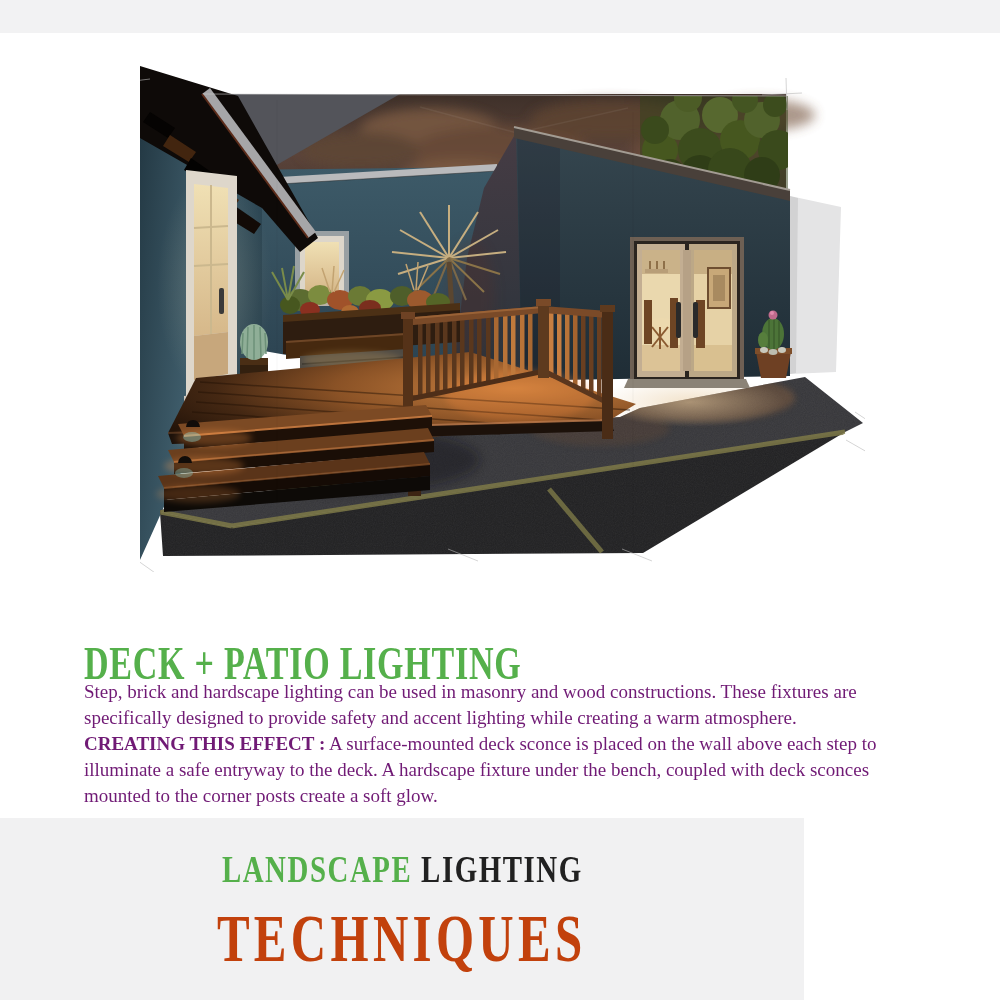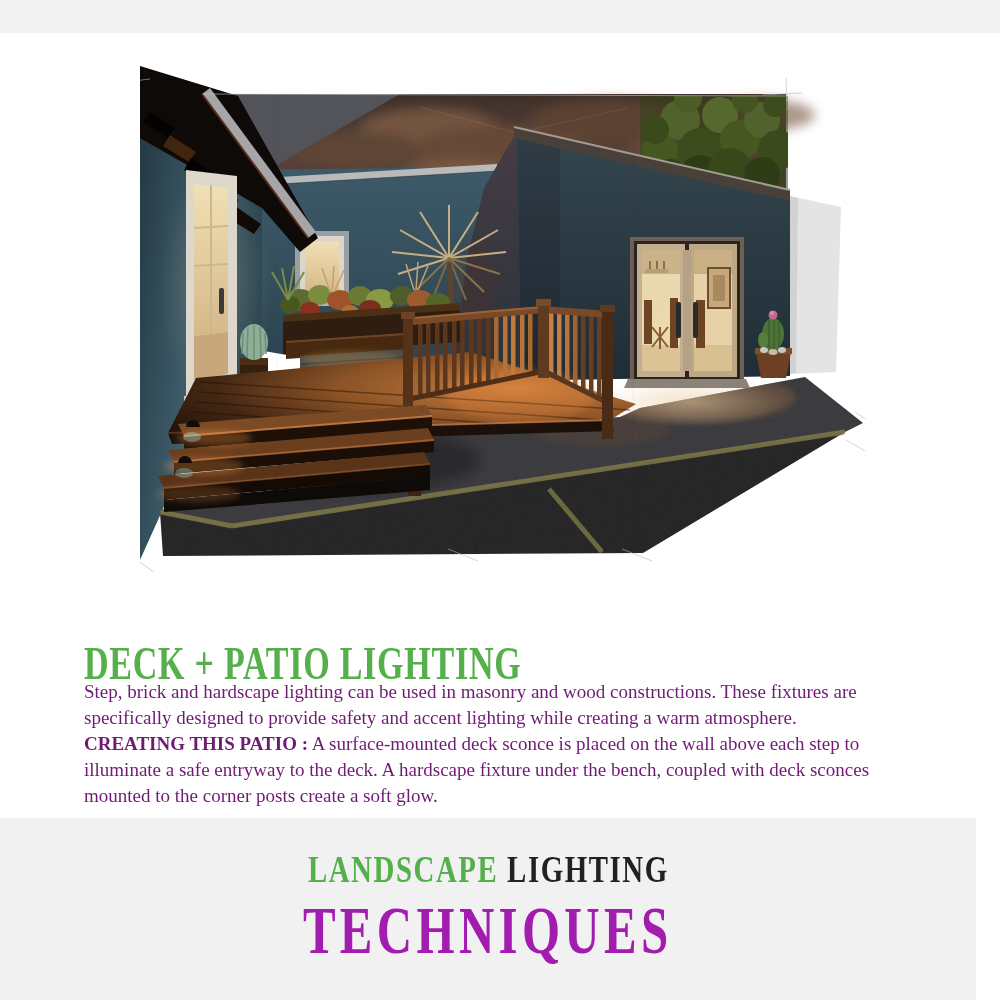--- a/index.html
+++ b/index.html
@@ -7,27 +7,27 @@
           font-family:Liberation Serif, serif;}
   .top-bar{position:absolute;left:0;top:0;width:1000px;height:33px;background:#f2f2f3;}
   .hero{position:absolute;left:140px;top:60px;width:725px;height:512px;}
   .hero svg{display:block;width:725px;height:512px;}
   .headline{position:absolute;left:84px;top:606px;color:#55b04b;font-size:46px;font-weight:bold;
             letter-spacing:1px;transform:scaleX(.74);transform-origin:left top;white-space:nowrap;}
   .para{position:absolute;left:84px;width:852px;font-size:19px;line-height:26px;color:#701a75;}
   .p1{top:660px;}
   .p2{top:712px;}
   .bold-lead{font-weight:bold;}
-  .footer{position:absolute;left:0;top:818px;width:976px;height:182px;background:#f1f1f2;
+  .footer{position:absolute;left:0;top:818px;width:804px;height:182px;background:#f1f1f2;
           text-align:center;}
   .brand-line{margin-top:30px;font-size:37px;font-weight:bold;letter-spacing:2px;white-space:nowrap;}
   .brand-line .inner{display:inline-block;transform:scaleX(.78);transform-origin:center top;}
   .brand-green{color:#55b04b;}
   .brand-dark{color:#212121;}
-  .brand-title{margin-top:0px;font-size:68px;font-weight:bold;letter-spacing:6px;color:#a21caf;white-space:nowrap;}
+  .brand-title{margin-top:8px;font-size:68px;font-weight:bold;letter-spacing:6px;color:#c2410c;white-space:nowrap;}
   .brand-title .inner{display:inline-block;transform:scaleX(.72);transform-origin:center top;}
 </style>
 </head>
 <body>
 
 <div class="canvas">
 
   <div class="top-bar"></div>
 
   <div class="hero">
@@ -406,20 +406,20 @@
           <line x1="622" y1="549" x2="652" y2="561"></line>
       <line x1="134" y1="558" x2="158" y2="575"></line>
     </g>
   </svg>
   </div>
 
   <h1 class="headline">DECK + PATIO LIGHTING</h1>
 
   <p class="para p1">Step, brick and hardscape lighting can be used in masonry and wood constructions. These fixtures are specifically designed to provide safety and accent lighting while creating a warm atmosphere.</p>
 
-  <p class="para p2"><span class="bold-lead">CREATING THIS PATIO :</span><span> A surface-mounted deck sconce is placed on the wall above each step to illuminate a safe entryway to the deck. A hardscape fixture under the bench, coupled with deck sconces mounted to the corner posts create a soft glow.</span></p>
+  <p class="para p2"><span class="bold-lead">CREATING THIS EFFECT :</span><span> A surface-mounted deck sconce is placed on the wall above each step to illuminate a safe entryway to the deck. A hardscape fixture under the bench, coupled with deck sconces mounted to the corner posts create a soft glow.</span></p>
 
   <div class="footer">
     <div class="brand-line"><span class="inner"><span class="brand-green">LANDSCAPE</span><span class="brand-dark"> LIGHTING</span></span></div>
     <div class="brand-title"><span class="inner">TECHNIQUES</span></div>
   </div>
 
 </div>
 
 </body></html>

